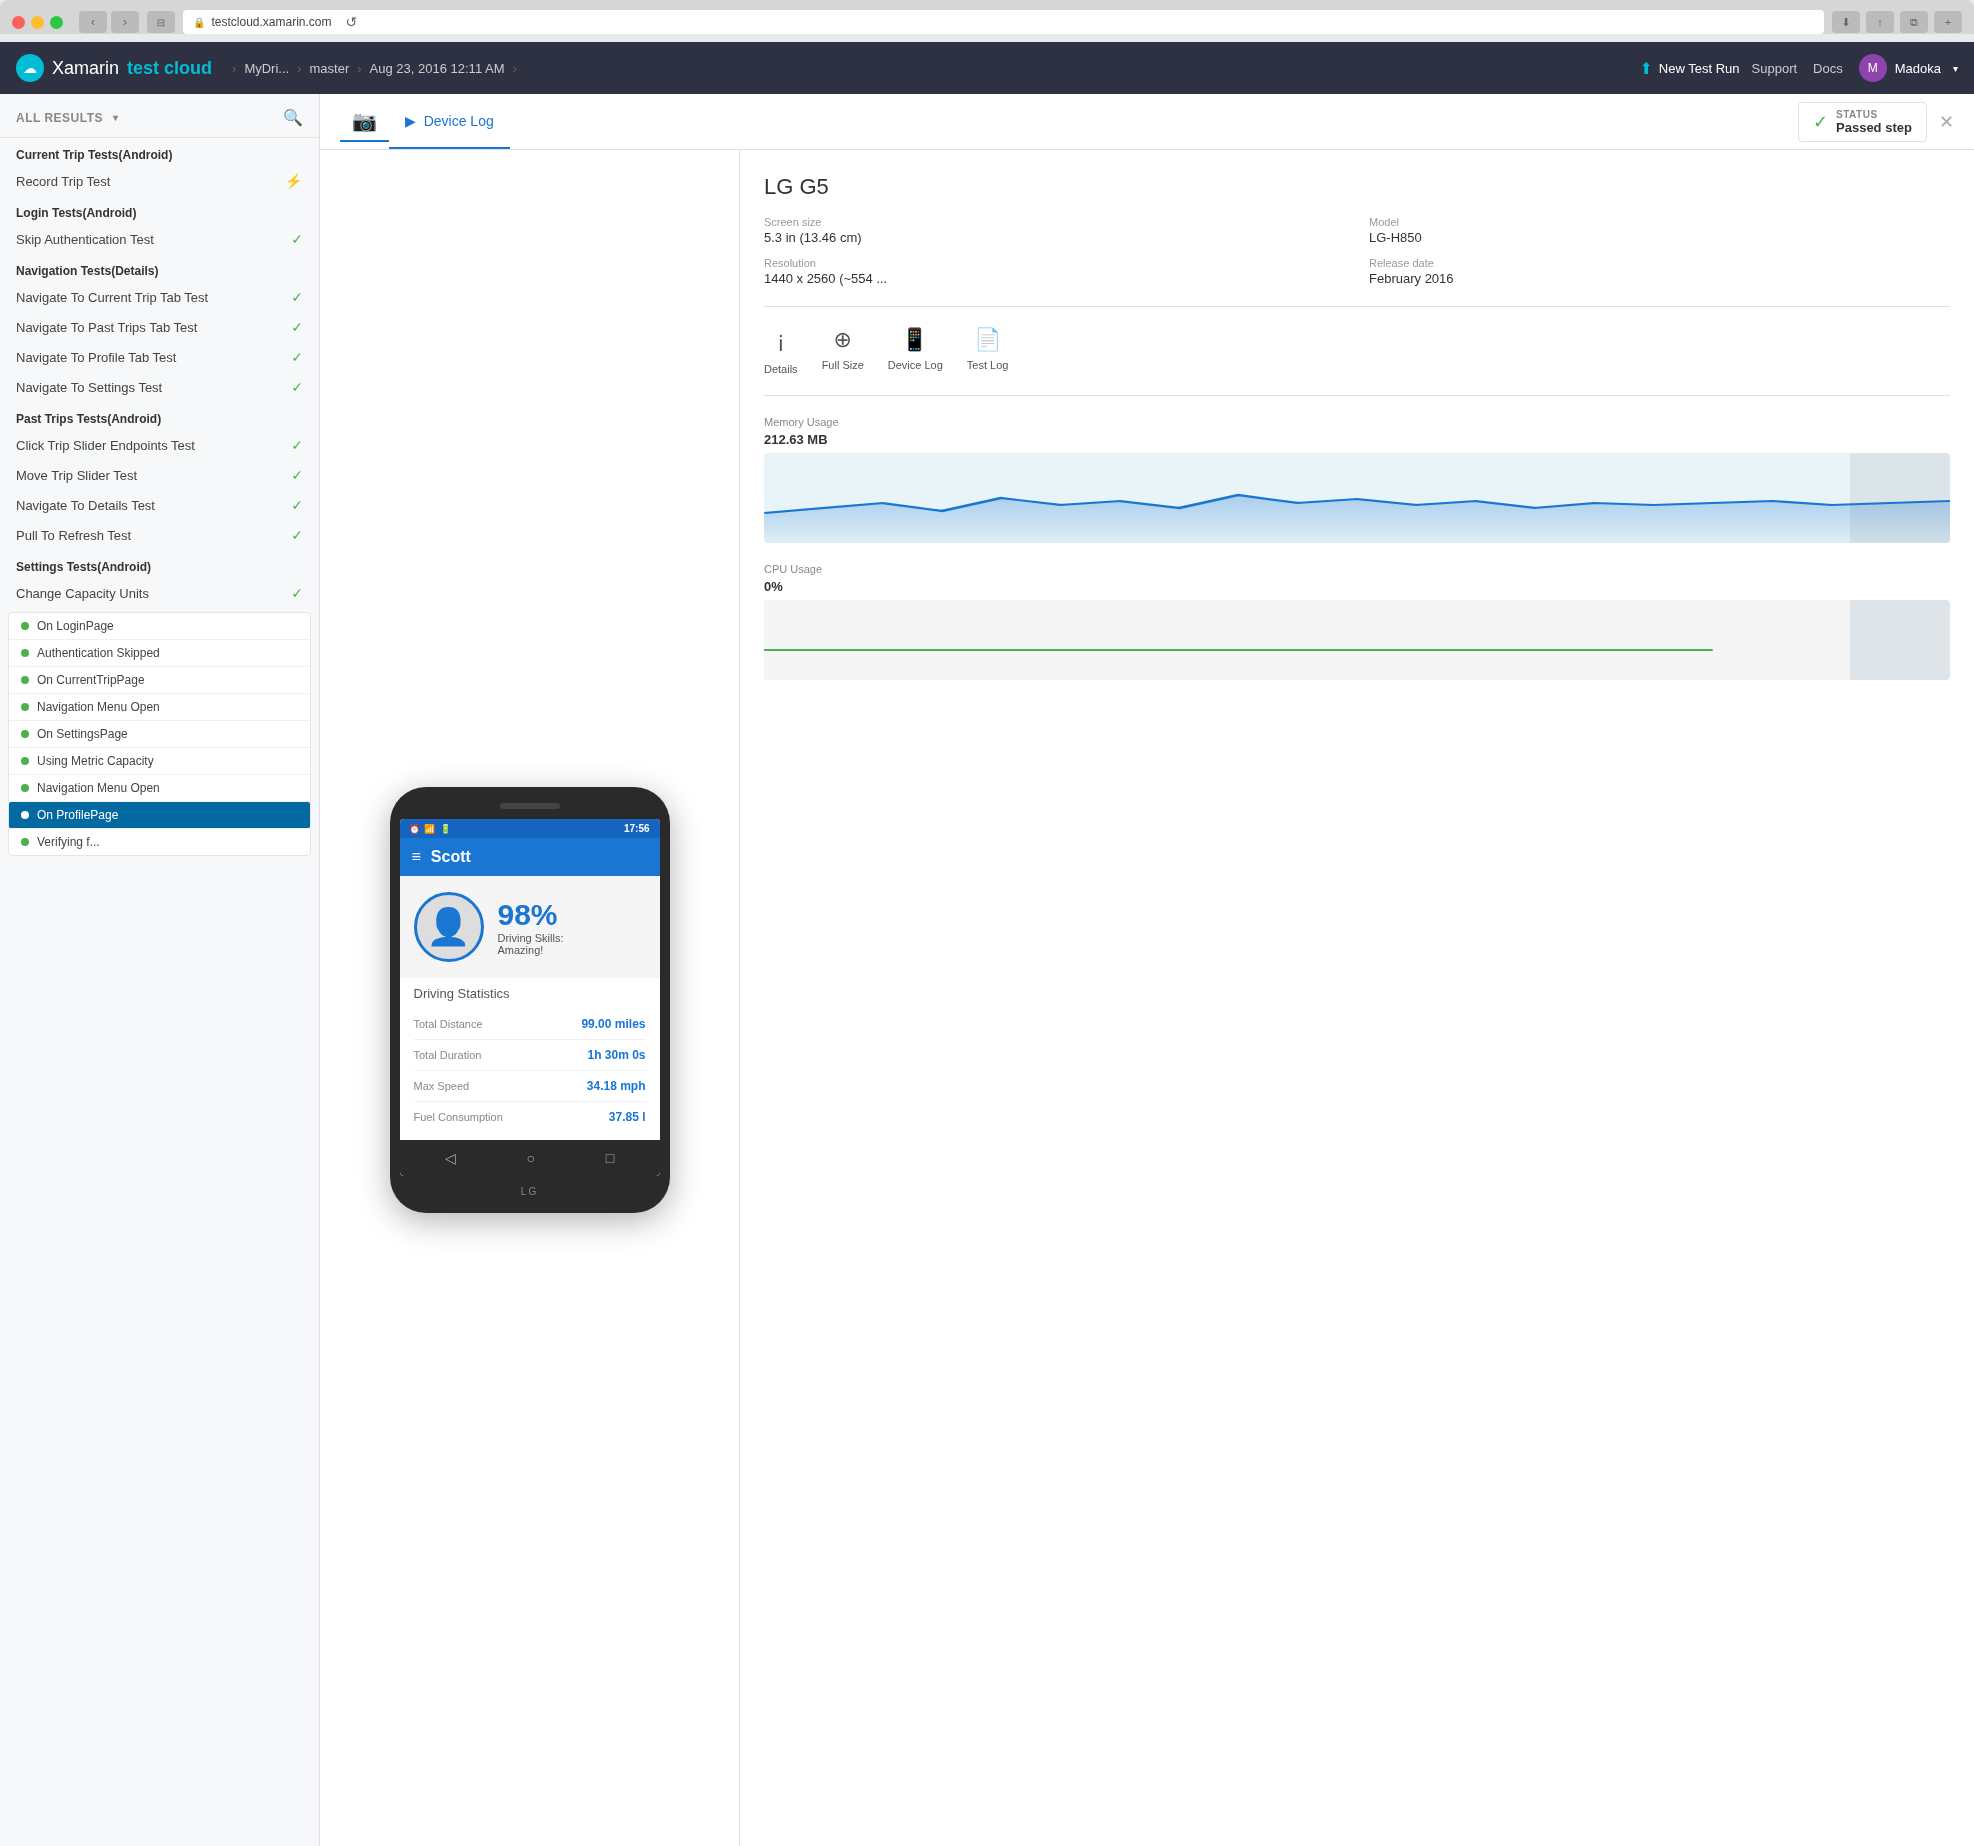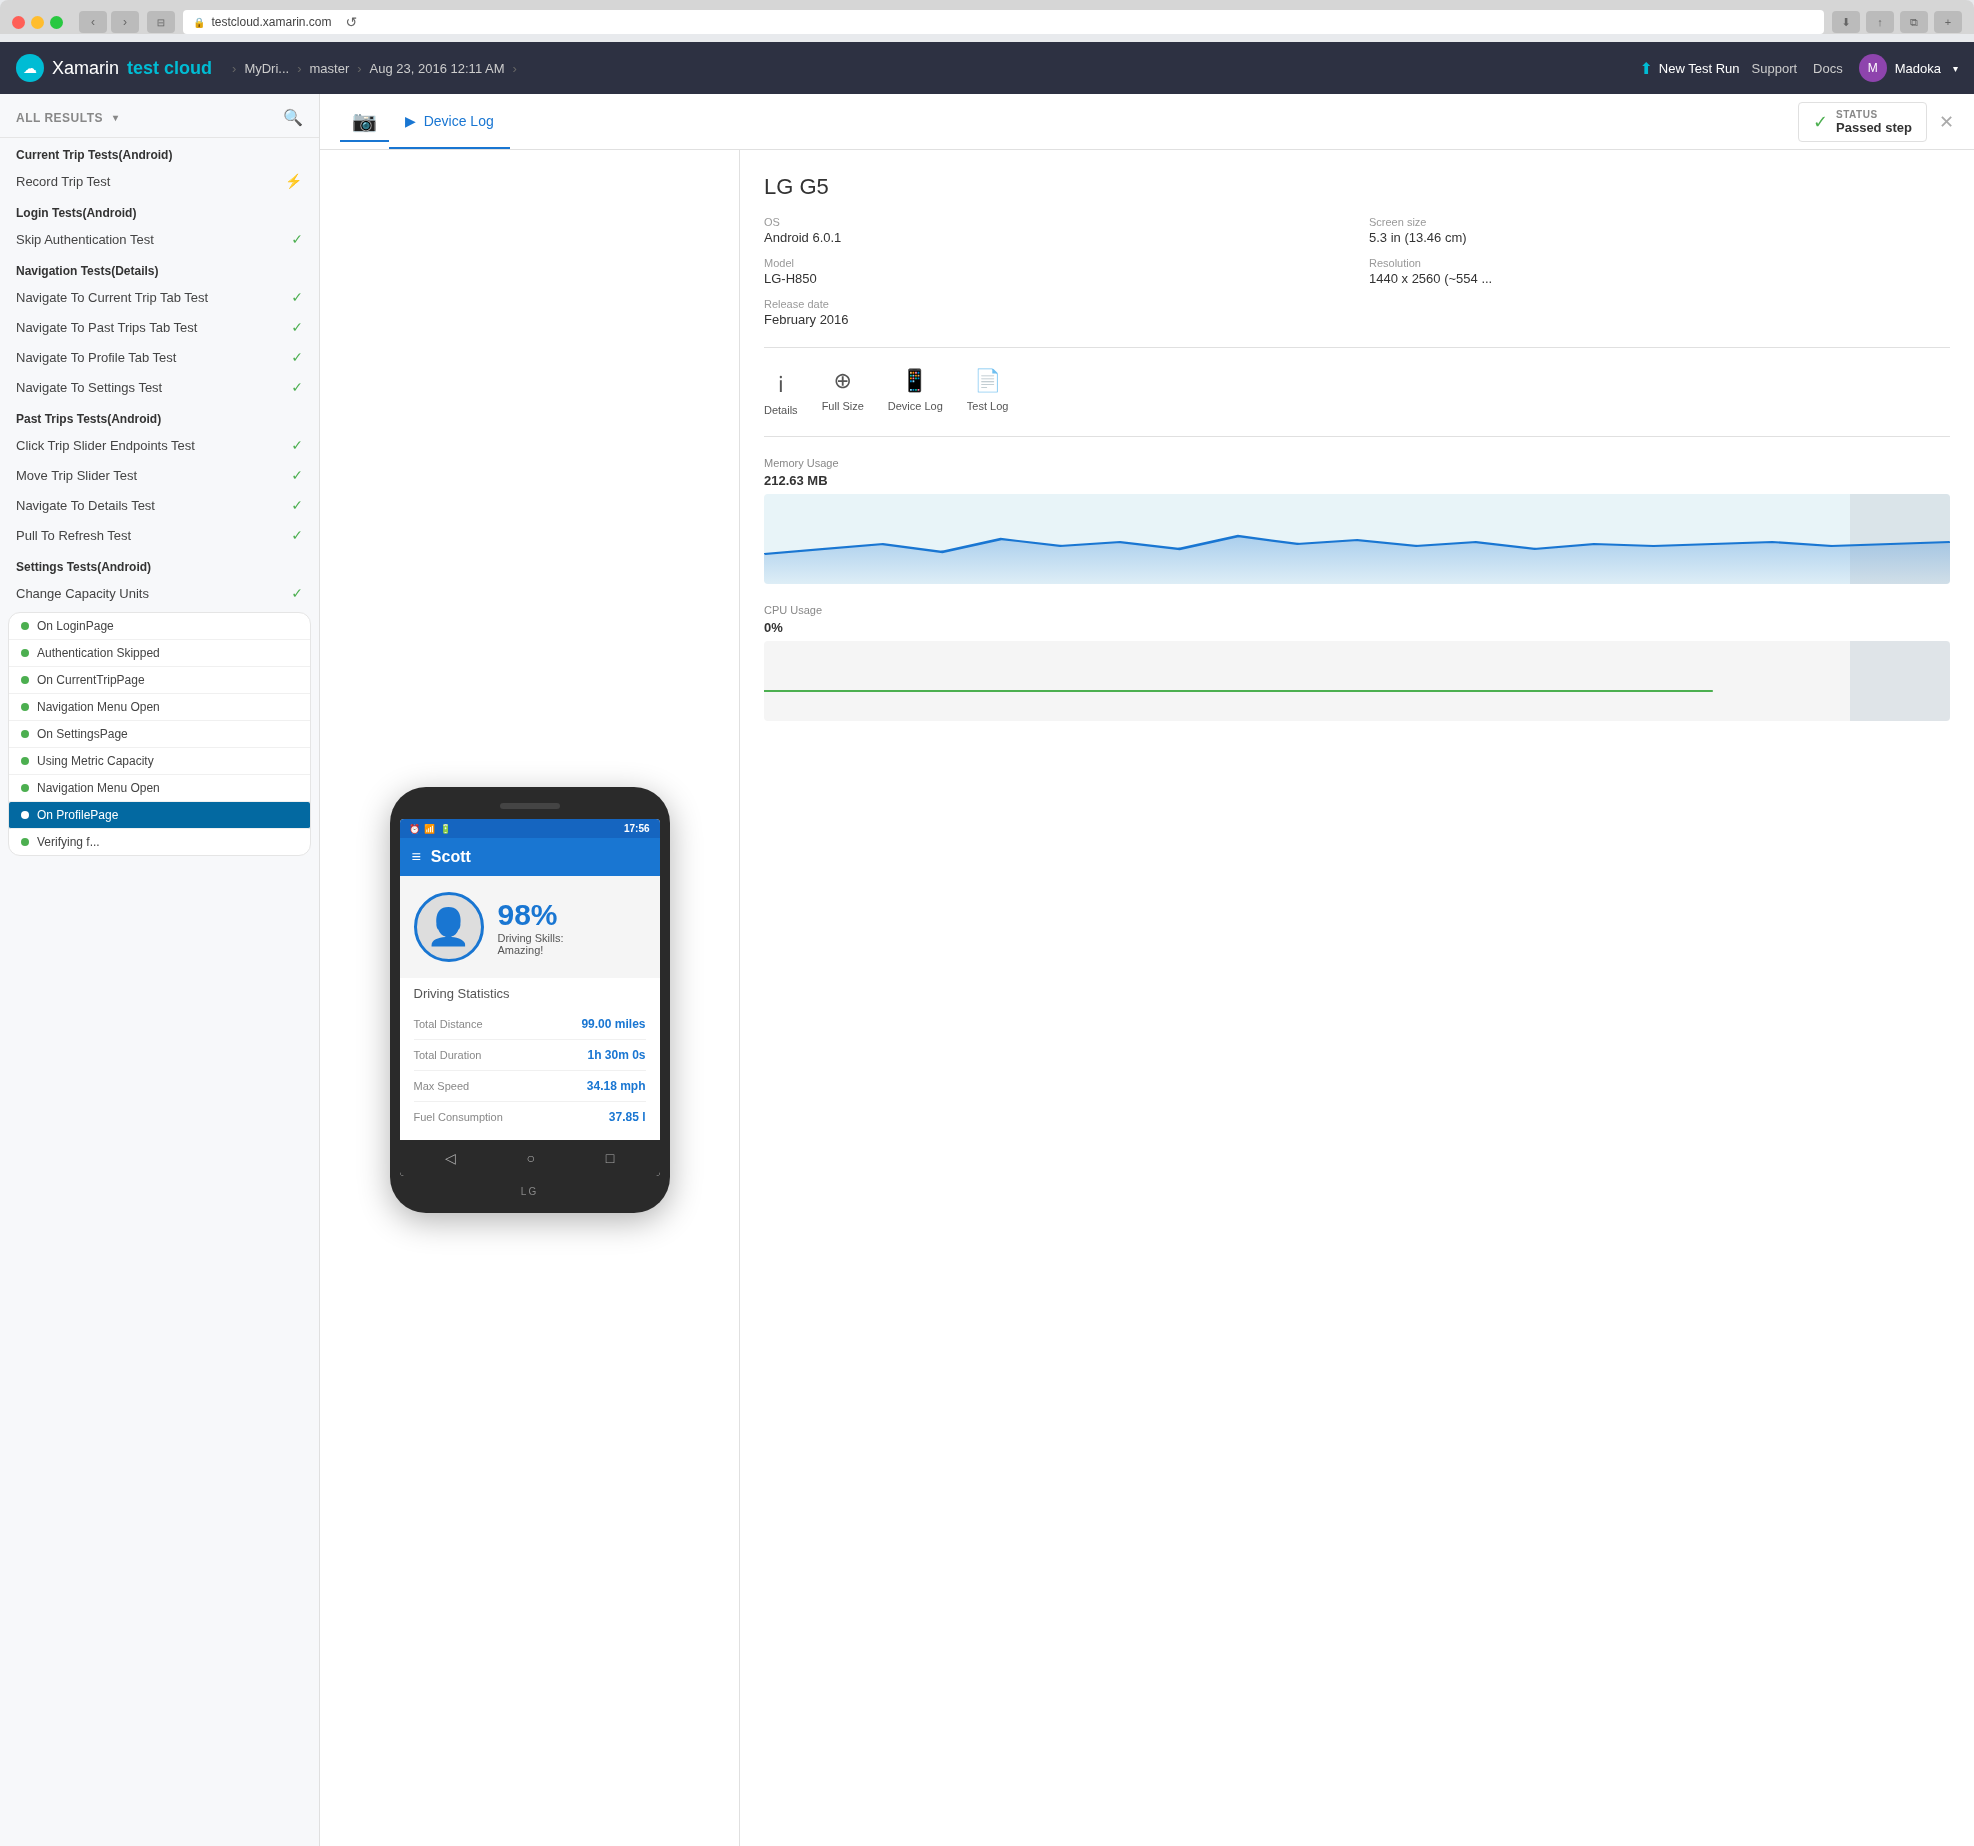--- a/index.html
+++ b/index.html
@@ -80,21 +80,21 @@
       padding: 10px 16px 4px; font-size: 12px; font-weight: 700;
       color: #333; border-bottom: none;
     }
     .sidebar-item {
       display: flex; align-items: center; justify-content: space-between;
       padding: 7px 16px; cursor: pointer; font-size: 13px; color: #444;
     }
     .status-icon { font-size: 14px; }
     .status-pass { color: #4caf50; }
     .status-lightning { color: #ff5722; }
-    .step-list { background: white; border: 1px solid #e5e5e5; margin: 4px 8px; border-radius: 12px; }
+    .step-list { background: white; border: 1px solid #e5e5e5; margin: 4px 8px; border-radius: 4px; }
     .step-item {
       display: flex; align-items: center; gap: 8px; padding: 6px 12px;
       font-size: 12px; color: #444; border-bottom: 1px solid #f0f0f0;
     }
     .step-item:last-child { border-bottom: none; }
     .step-dot { width: 8px; height: 8px; border-radius: 50%; flex-shrink: 0; }
     .step-dot.green { background: #4caf50; }
     .step-dot.active { background: #1976d2; }
     .step-item.highlighted { background: #0369a1; color: white; border-radius: 2px; }
     .step-item.highlighted .step-dot { background: white; }
@@ -440,24 +440,20 @@
             </div>
           </div>
           <div class="phone-branding">LG</div>
         </div>
       </div>
 
       <div class="info-panel">
         <div class="device-name">LG G5</div>
         <div class="device-specs">
           <div class="spec-group">
-            <div class="spec-label">OS</div>
-            <div class="spec-value">Android 6.0.1</div>
-          </div>
-          <div class="spec-group">
             <div class="spec-label">Screen size</div>
             <div class="spec-value">5.3 in (13.46 cm)</div>
           </div>
           <div class="spec-group">
             <div class="spec-label">Model</div>
             <div class="spec-value">LG-H850</div>
           </div>
           <div class="spec-group">
             <div class="spec-label">Resolution</div>
             <div class="spec-value">1440 x 2560 (~554 ...</div>

